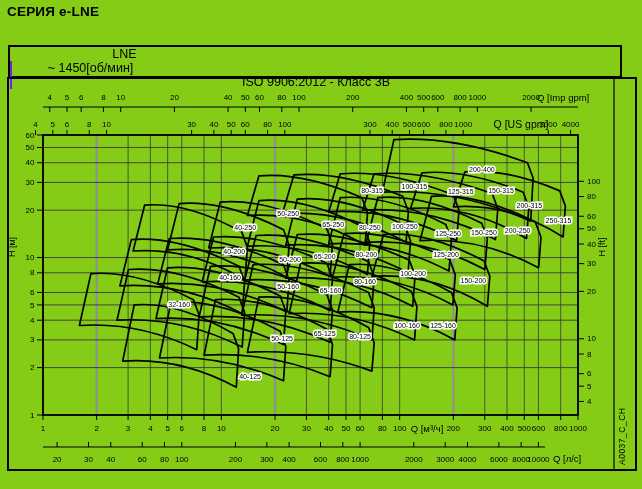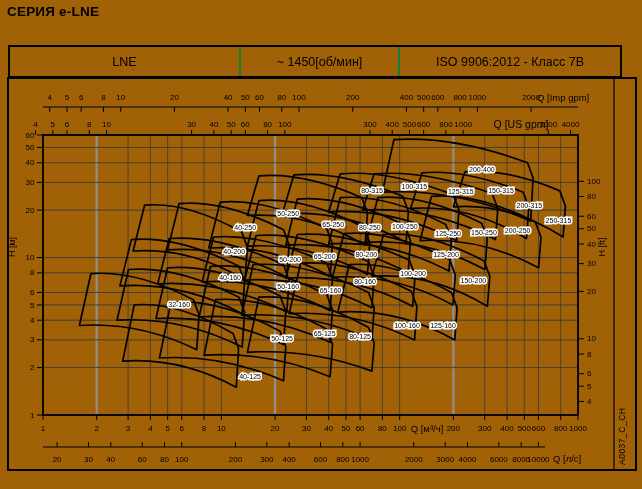--- a/index.html
+++ b/index.html
@@ -1,37 +1,37 @@
 <!DOCTYPE html>
 <html><head>
 <meta charset="utf-8">
 <style>
   html,body{margin:0;padding:0;background:#fff;}
-  #page{position:relative;width:642px;height:489px;background:#a16207;overflow:hidden;
+  #page{position:relative;width:642px;height:489px;background:#84cc16;overflow:hidden;
         font-family:"Liberation Sans","DejaVu Sans",sans-serif;color:#000;}
   #title{position:absolute;left:7px;top:3px;font-weight:bold;font-size:13.5px;line-height:17px;letter-spacing:0.2px;}
   #header-table{position:absolute;left:8px;top:45px;width:614px;height:33px;display:flex;
-                border:2px solid #000;box-sizing:border-box;}
+                border:2px solid #000;box-sizing:border-box;flex-direction:column;}
   .hcell{display:flex;align-items:center;justify-content:center;font-size:12.5px;box-sizing:border-box;}
-  .hcell+.hcell{border-left:2px solid #15803d;}
+  .hcell+.hcell{border-left:2px solid #6d28d9;}
   #c1{width:229px;} #c2{width:159px;} #c3{flex:1;}
   #chart-svg{position:absolute;left:0;top:0;}
 </style>
 </head>
 <body>
 <div id="page">
 
   <div id="title">
     <div>СЕРИЯ e-LNE</div>
   </div>
 
   <div id="header-table">
     <div class="hcell" id="c1">LNE</div>
     <div class="hcell" id="c2">~ 1450[об/мин]</div>
-    <div class="hcell" id="c3">ISO 9906:2012 - Класс 7B</div>
+    <div class="hcell" id="c3">ISO 9906:2012 - Класс 3B</div>
   </div>
 
   <svg id="chart-svg" width="642" height="489" viewBox="0 0 642 489">
       <rect x="8" y="78" width="628" height="392" fill="none" stroke="#000" stroke-width="2"></rect>
       <line x1="614" y1="78" x2="614" y2="470" stroke="#000" stroke-width="1.2"></line>
       <text font-family="&quot;Liberation Sans&quot;,&quot;DejaVu Sans&quot;,sans-serif" fill="#000" x="625" y="465" font-size="8.5" text-anchor="start" transform="rotate(-90 625 465)" letter-spacing="0.5">A0037_C_CH</text>
       <g>
         <line x1="43" y1="135" x2="43" y2="415" stroke="#3a3a3a" stroke-width="0.8"></line>
         <line x1="96.68368256007665" y1="135" x2="96.68368256007665" y2="415" stroke="#909090" stroke-width="2.2"></line>
         <line x1="128.0866237583398" y1="135" x2="128.0866237583398" y2="415" stroke="#3a3a3a" stroke-width="0.8"></line>

